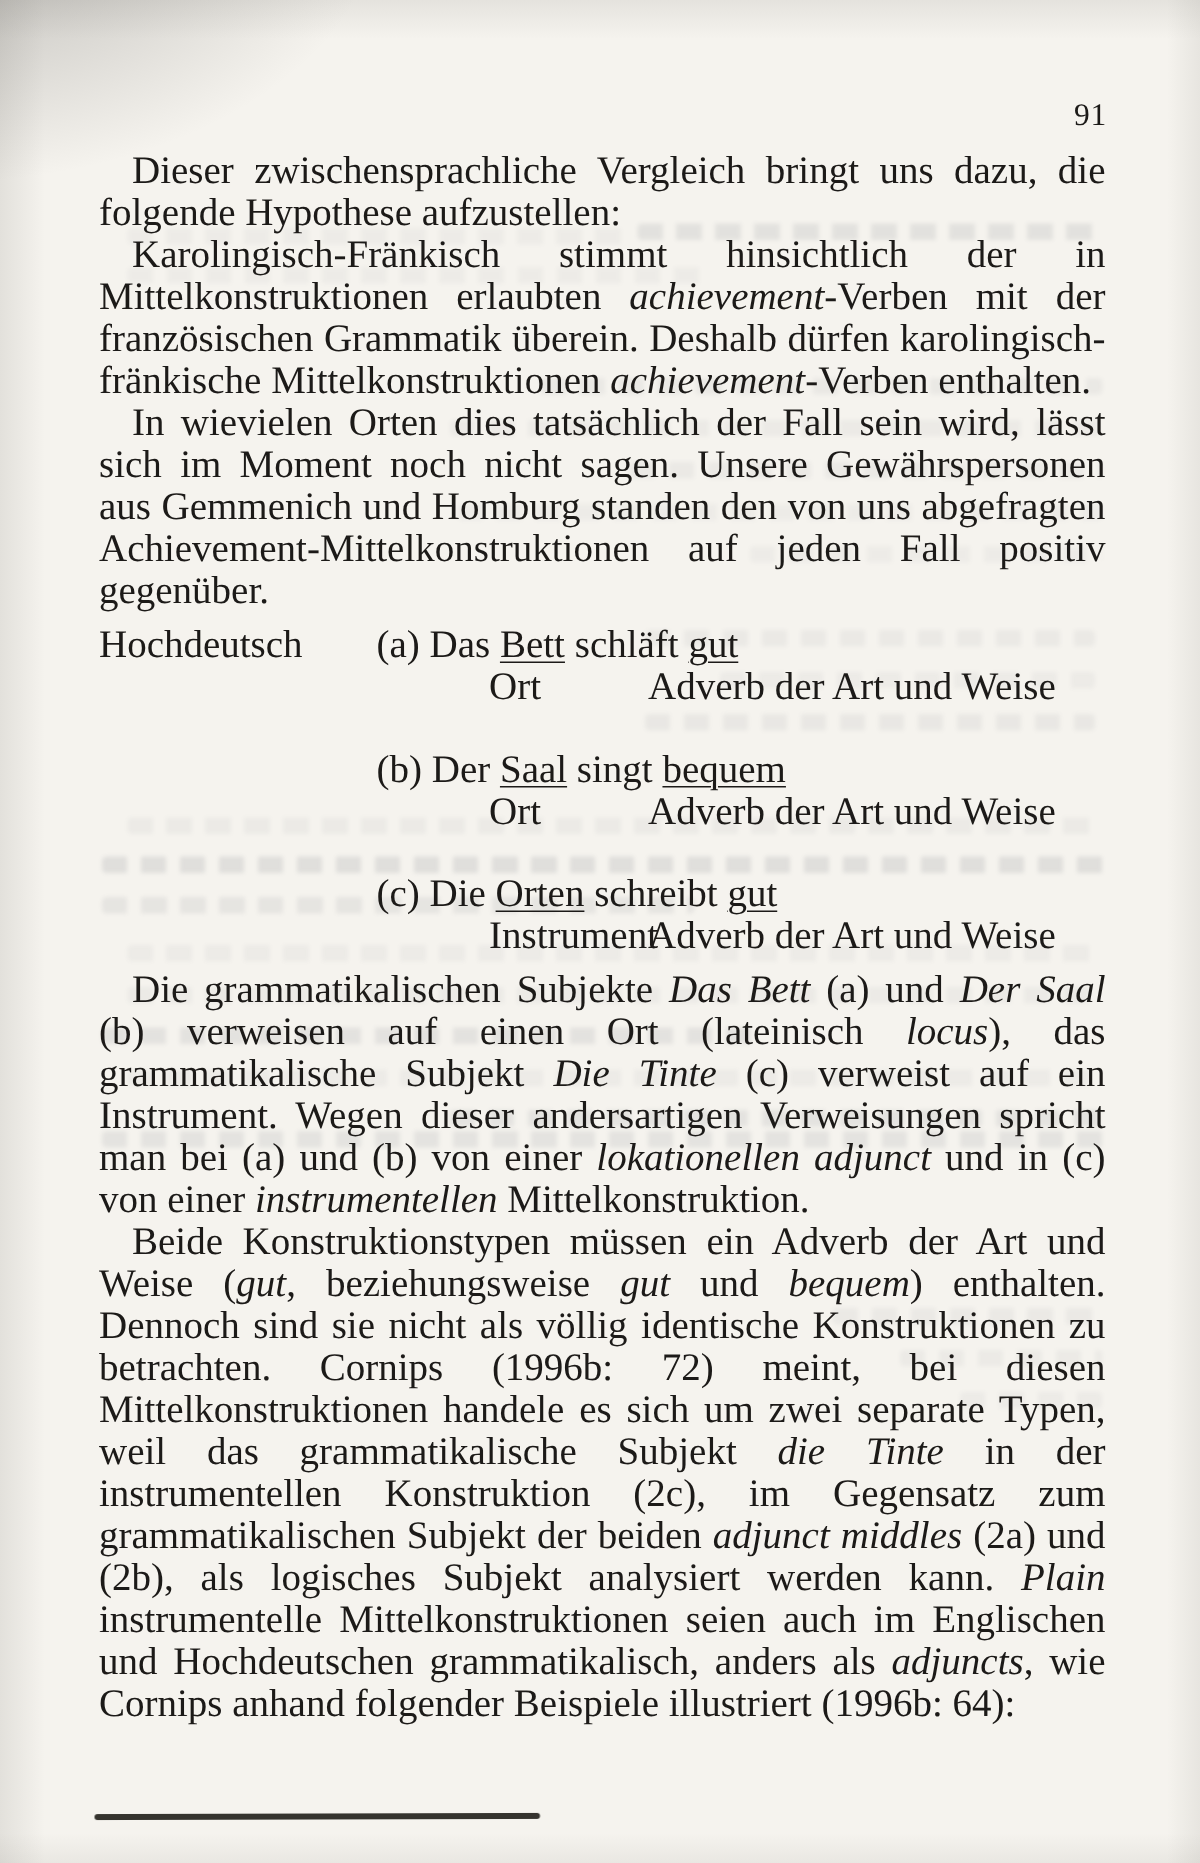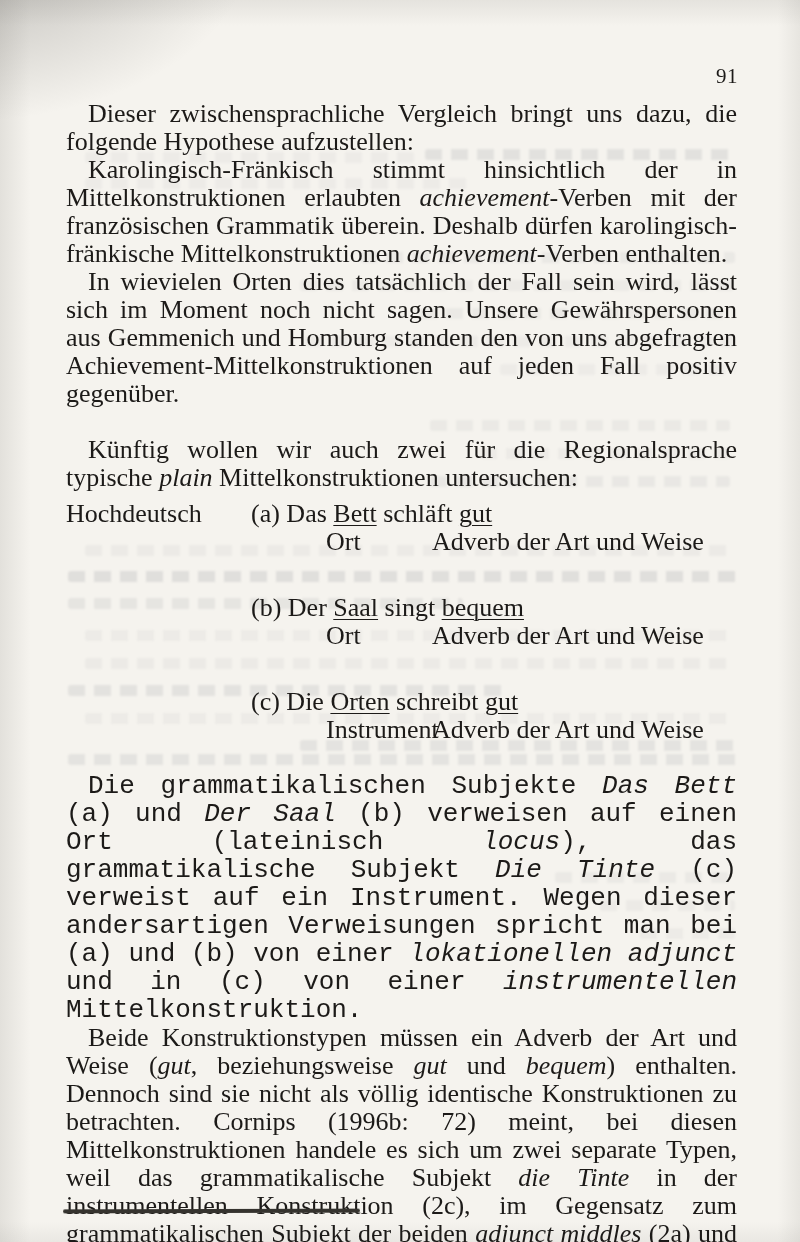--- a/index.html
+++ b/index.html
@@ -50,29 +50,29 @@
   i { font-style: italic; }
   u {
     text-decoration: underline;
     text-decoration-thickness: 1.4px;
     text-underline-offset: 3px;
   }
 
   
   .examples { margin-top: 8px; }
   .example { position: relative; }
-  .example.gap { margin-top: 38px; }
+  .example.gap { margin-top: 27px; }
   .ex-line { position: relative; height: 28px; white-space: nowrap; text-align: right; }
   .ex-lang { position: absolute; left: 0; top: 0; }
   .ex-sentence { position: absolute; left: 185px; top: 0; }
   .ex-gloss { position: relative; height: 28px; white-space: nowrap; }
   .gloss-left  { position: absolute; left: 260px; top: 0; }
   .gloss-right { position: absolute; left: 366px; top: 0; }
 
-  .after-examples { margin-top: 28px; font-family: Liberation Mono, monospace; }
+  .after-examples { margin-top: 8px; }
 
   
   .ghosts { position: absolute; inset: 0; z-index: 1; pointer-events: none; }
   .ghost-line {
     position: absolute;
     height: 11px;
     filter: blur(1.3px);
     background: repeating-linear-gradient(90deg,
       rgba(96,100,110,0.55) 0px, rgba(96,100,110,0.55) 17px,
       rgba(96,100,110,0.0) 17px, rgba(96,100,110,0.0) 26px);
@@ -124,21 +124,20 @@
 <div class="page-number">91</div>
 
 <div class="content">
 
   <p class="para indent">Dieser zwischensprachliche Vergleich bringt uns dazu, die folgende Hypothese aufzustellen:</p>
 
   <p class="para indent mt-lg">Karolingisch-Fränkisch stimmt hinsichtlich der in Mittelkonstruktionen erlaubten <i>achievement</i>-Verben mit der französischen Grammatik überein. Deshalb dürfen karolingisch-fränkische Mittelkonstruktionen <i>achievement</i>-Verben enthalten.</p>
 
   <p class="para indent">In wievielen Orten dies tatsächlich der Fall sein wird, lässt sich im Moment noch nicht sagen. Unsere Gewährspersonen aus Gemmenich und Homburg standen den von uns abgefragten Achievement-Mittelkonstruktionen auf jeden Fall positiv gegenüber.</p>
 
-  <p class="para indent mt-md">Künftig wollen wir auch zwei für die Regionalsprache typische <i>plain</i> Mittelkonstruktionen untersuchen:</p>
 
   <div class="examples">
 
     <div class="example">
       <div class="ex-line">
         <span class="ex-lang">Hochdeutsch</span>
         <span class="ex-sentence">(a) Das <u>Bett</u> schläft <u>gut</u></span>
       </div>
       <div class="ex-gloss">
         <span class="gloss-left">Ort</span>

